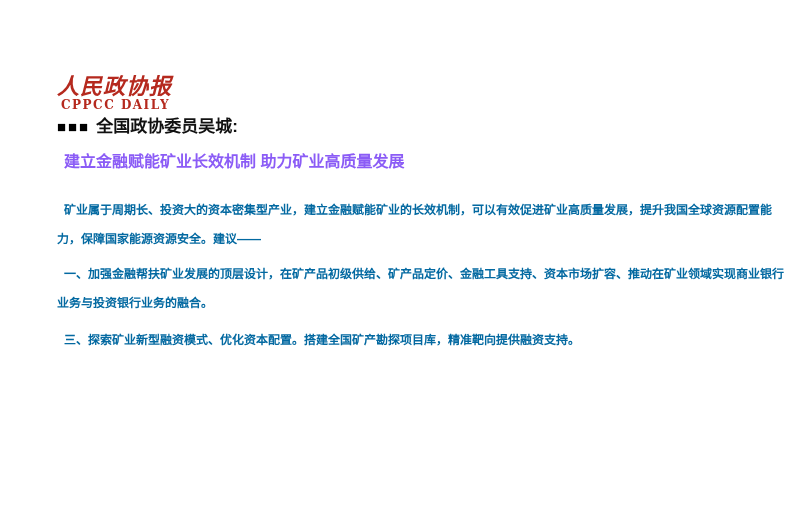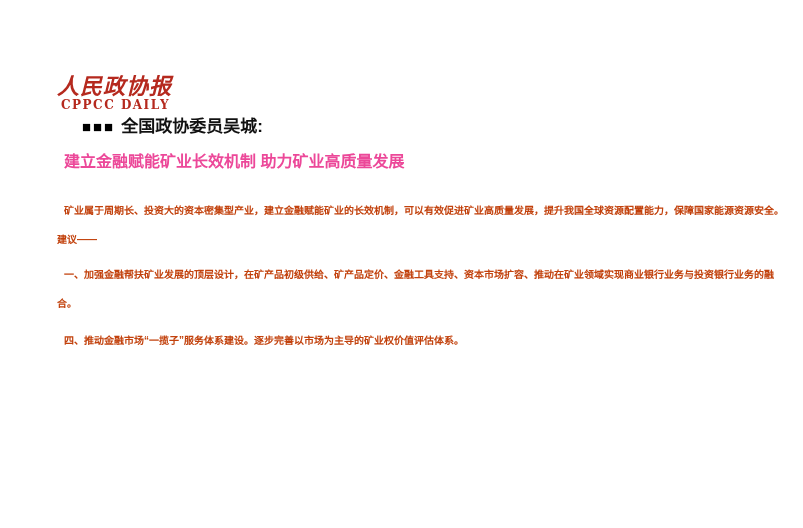--- a/index.html
+++ b/index.html
@@ -40,48 +40,47 @@
     color: #b5291e;
     margin: 1px 0 0 4px;
   }
   
   .byline {
     font-size: 17px;
     font-weight: bold;
     line-height: 20px;
     color: #111111;
     white-space: nowrap;
-    margin-left: 25px;
   }
   .byline .bullets {
     font-size: 15px;
     letter-spacing: 2px;
     margin-right: 6px;
     color: #000000;
   }
   
   .title {
     margin: 15px 0 0 0;
     font-size: 16px;
     font-weight: bold;
     line-height: 20px;
     text-indent: 7px;
-    color: #ec4899;
+    color: #8b5cf6;
   }
   
   .article {
     width: 730px;
   }
   .article p {
     margin: 6px 0 0 0;
-    font-size: 10px;
+    font-size: 12px;
     font-weight: bold;
     line-height: 29px;
     text-indent: 7px;
-    color: #c2410c;
+    color: #0369a1;
     overflow-wrap: break-word;
   }
   .article p.lead {
     margin-top: 24px;
   }
   .article p:last-child {
     margin-top: 8px;
   }
 </style>
 </head>
@@ -96,16 +95,16 @@
 
   <div class="byline">
     <span class="bullets">■■■</span><span>全国政协委员吴城:</span>
   </div>
 
   <h1 class="title">建立金融赋能矿业长效机制 助力矿业高质量发展</h1>
 
   <div class="article">
     <p class="lead">矿业属于周期长、投资大的资本密集型产业，建立金融赋能矿业的长效机制，可以有效促进矿业高质量发展，提升我国全球资源配置能力，保障国家能源资源安全。建议——</p>
     <p>一、加强金融帮扶矿业发展的顶层设计，在矿产品初级供给、矿产品定价、金融工具支持、资本市场扩容、推动在矿业领域实现商业银行业务与投资银行业务的融合。</p>
-    <p>四、推动金融市场“一揽子”服务体系建设。逐步完善以市场为主导的矿业权价值评估体系。</p>
+    <p>三、探索矿业新型融资模式、优化资本配置。搭建全国矿产勘探项目库，精准靶向提供融资支持。</p>
   </div>
 
 </div>
 
 </body></html>

